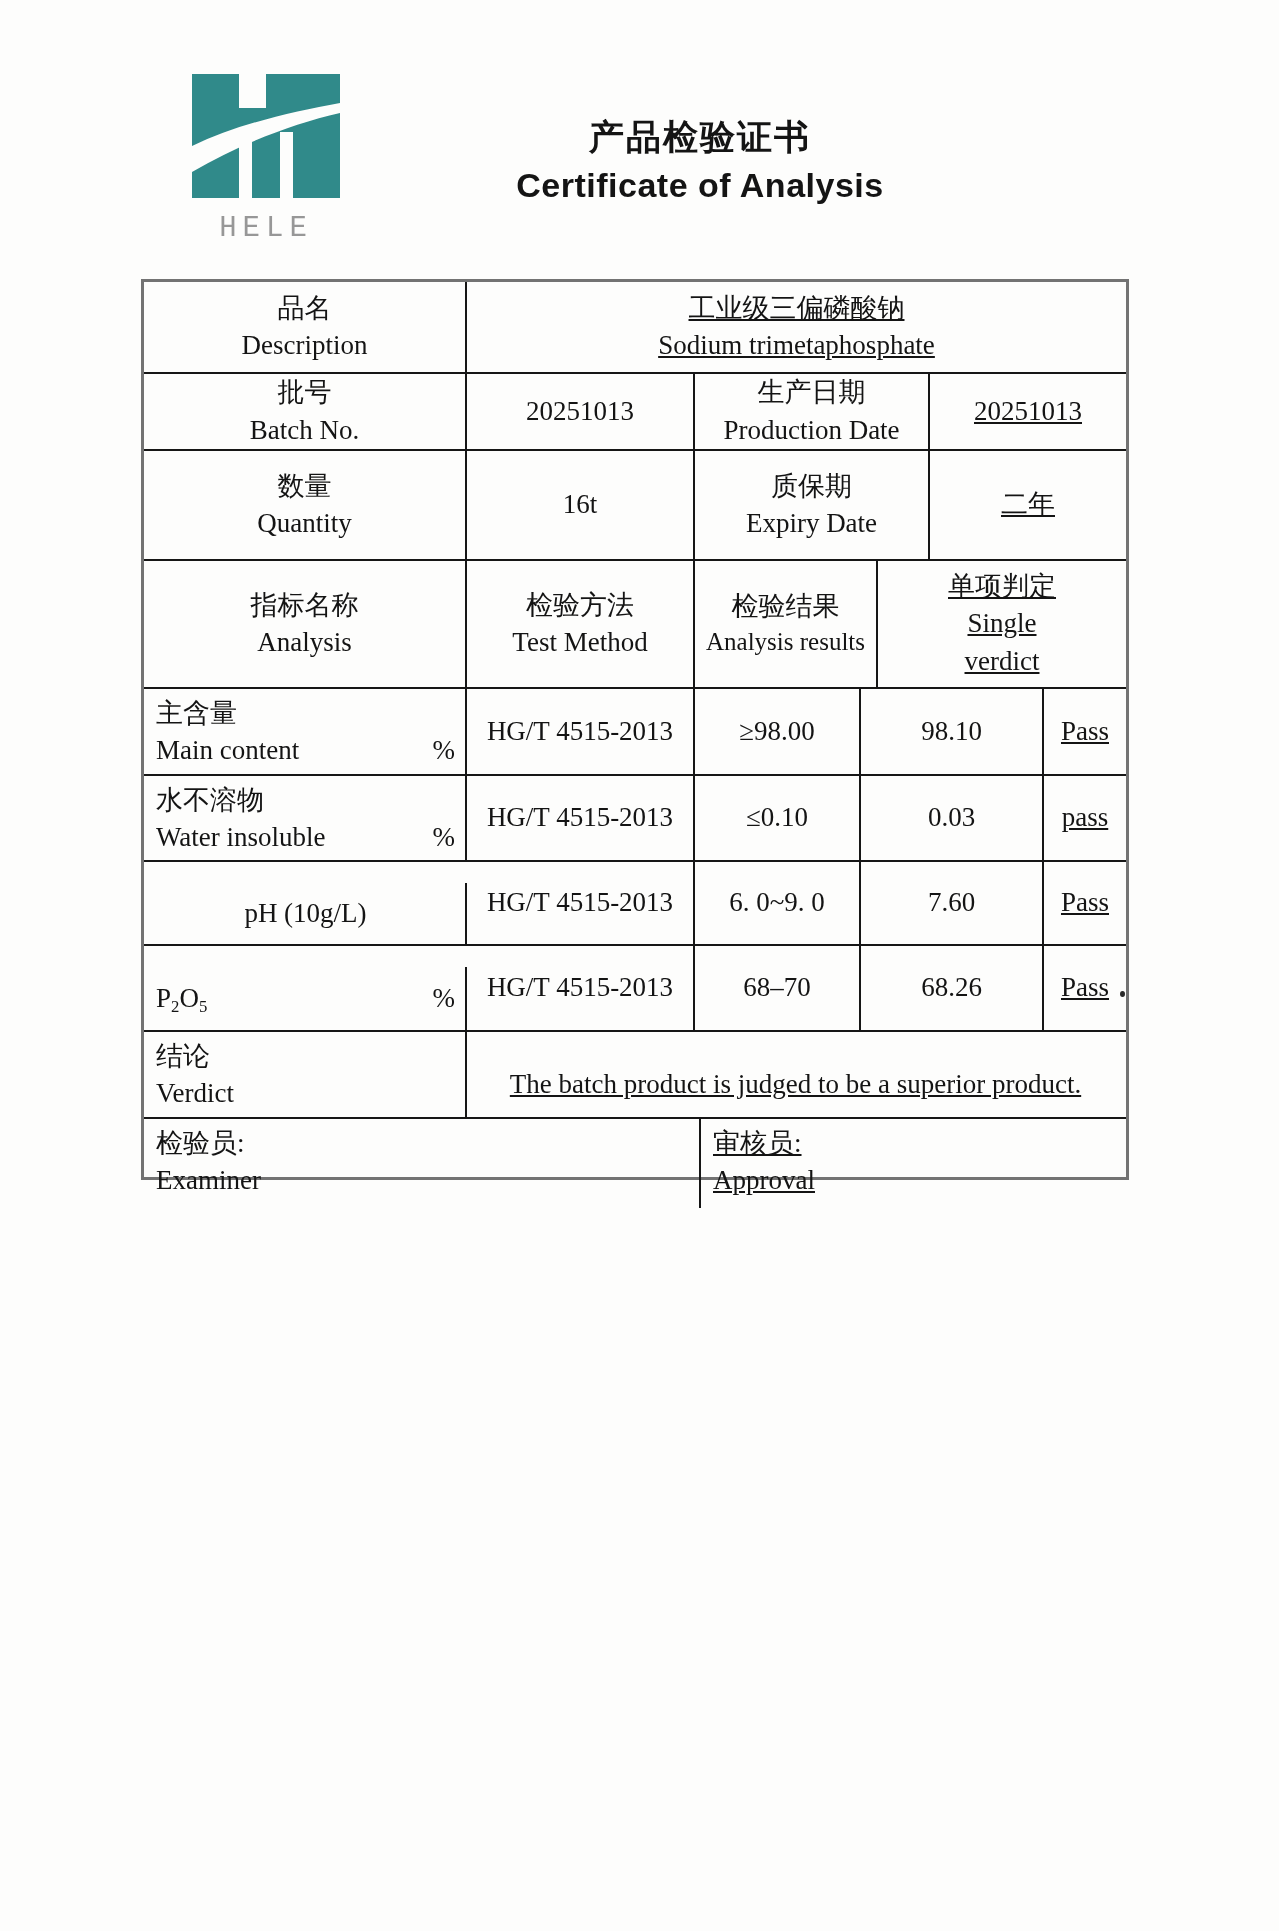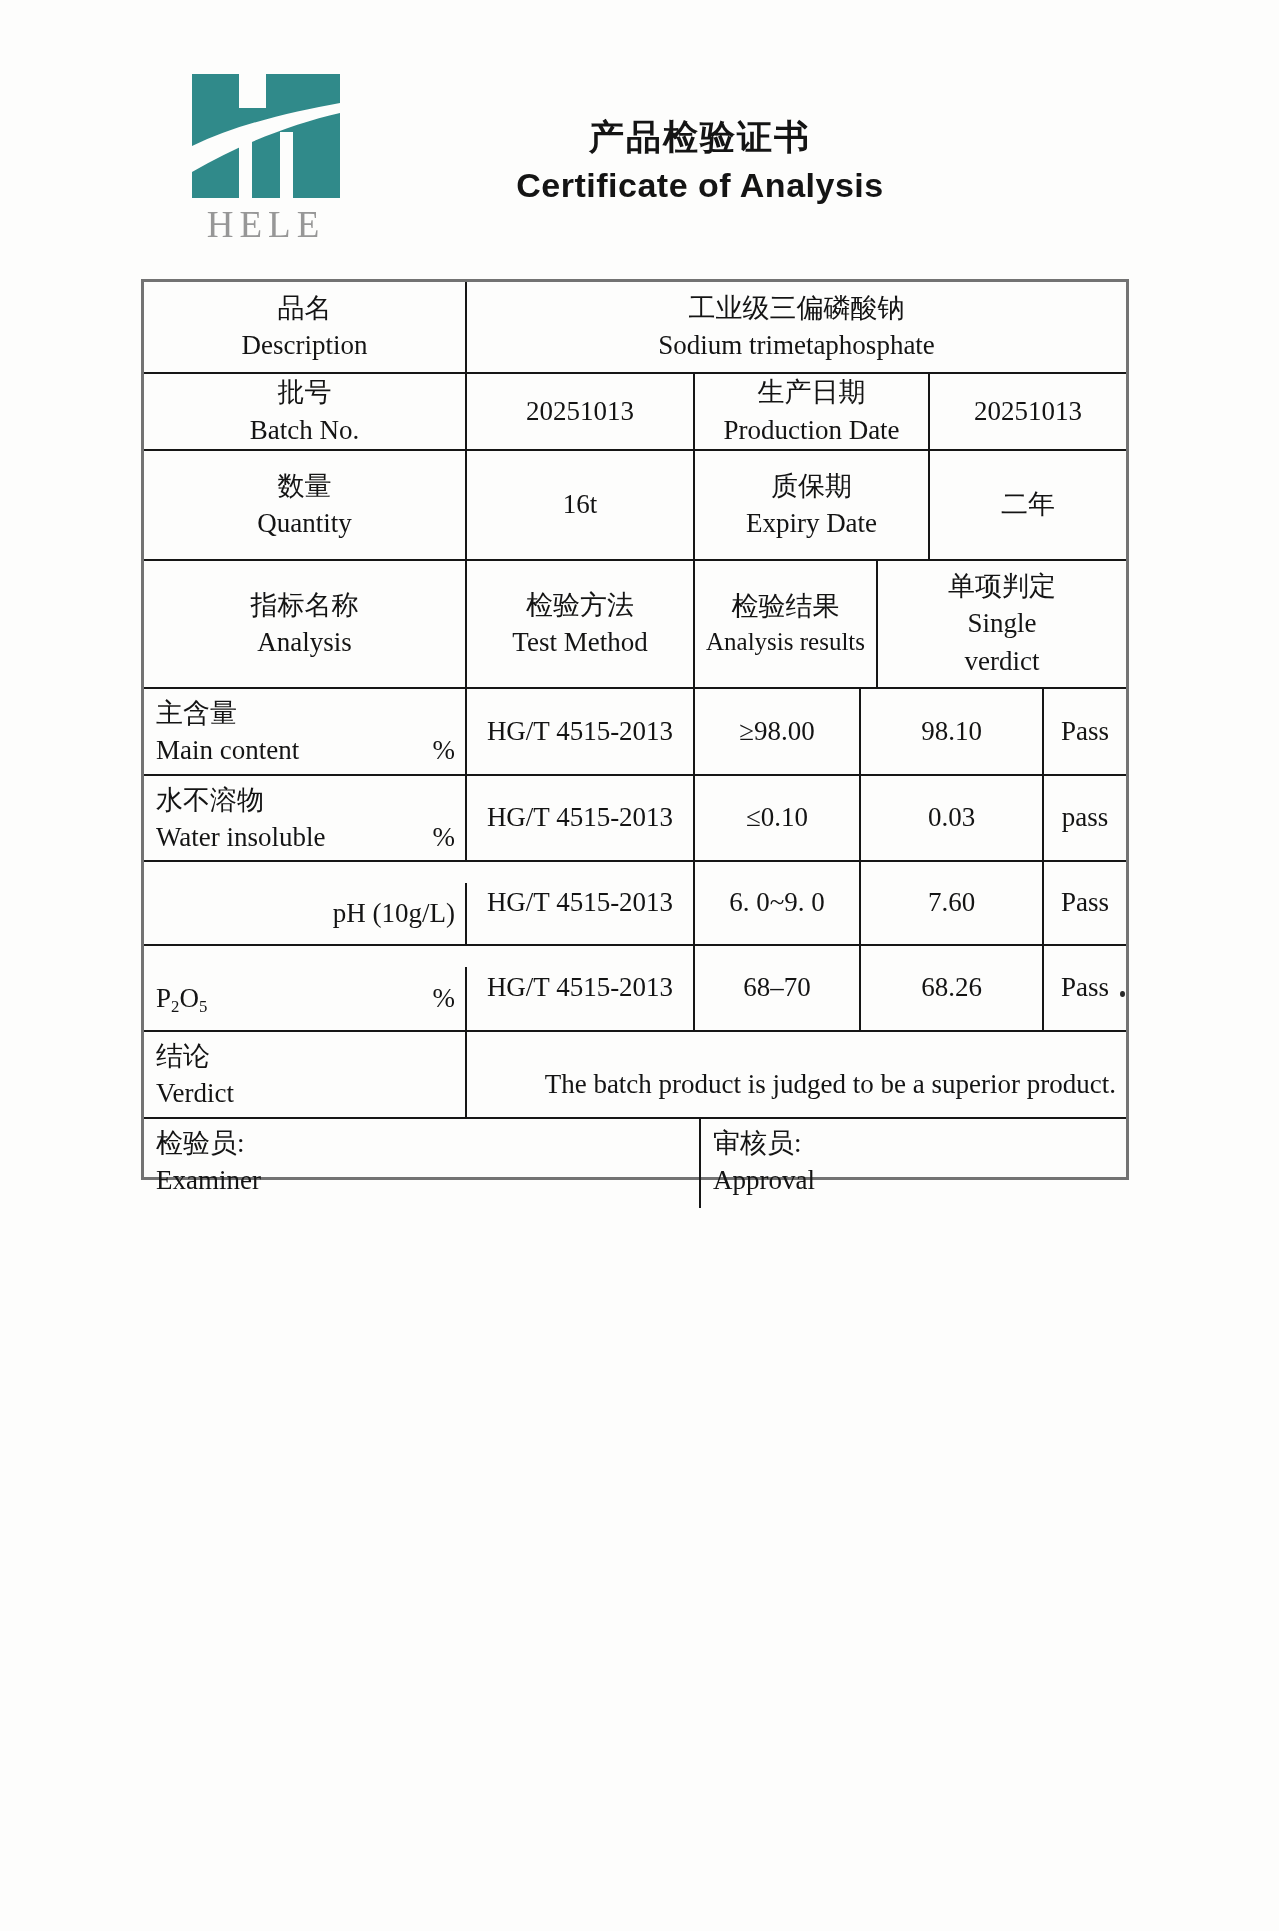--- a/index.html
+++ b/index.html
@@ -9,23 +9,23 @@
     background:#fdfdfc;
     margin:0 auto;
     overflow:hidden;
     font-family:"Liberation Serif","DejaVu Serif",serif;
     color:#141414;
   }
   
   .logo{position:absolute;left:190px;top:74px;width:152px;text-align:center;}
   .logo svg{display:block;width:148px;height:124px;margin:0 auto;}
   .logo-text{
-    margin-top:8px;
-    font-family:Liberation Serif, serif;
-    font-size:37px;line-height:1;letter-spacing:6px;
+    margin-top:16px;
+    font-family:Liberation Mono, monospace;
+    font-size:29px;line-height:1;letter-spacing:6px;
     font-weight:400;
   }
   
   .titles{position:absolute;left:420px;top:118px;width:560px;text-align:center;}
   .title-zh{
     font-size:35px;font-weight:700;line-height:1.15;letter-spacing:2px;
   }
   .title-en{
     margin-top:9px;
     font-family:"Liberation Sans","DejaVu Sans",sans-serif;
@@ -40,34 +40,34 @@
     font-size:27px;line-height:1.38;
   }
   .row{display:flex;border-bottom:2.5px solid #161616;box-sizing:border-box;flex:0 0 auto;}
   .row:last-child{border-bottom:none;flex:1 1 auto;}
   .cell{
     border-right:2.5px solid #161616;box-sizing:border-box;
     display:flex;flex-direction:column;
     align-items:center;justify-content:center;
     padding:2px 6px;overflow:hidden;
   }
-  .cell:last-child{border-right:none;flex:1;}
+  .cell:last-child{border-right:none;flex:1;text-decoration:underline;}
   
   .r1{height:92px}.r2{height:77px}.r3{height:110px}.r4{height:128px}
   .r5{height:87px}.r6{height:86px}.r7{height:84px}.r8{height:86px}.r9{height:87px}
   
   .cw1{width:323px}
   .cw2{width:228px}
   .cw3a{width:235px}
   .cw3b{width:166px}
   .cw4{width:183px}
   .cwHalf{width:557px}
   
   .cell.left{align-items:stretch;justify-content:space-between;padding:6px 10px 8px 12px;text-align:left;}
-  .cell.left-center{align-items:flex-end;justify-content:center;padding:2px 10px 2px 12px;text-align:left;margin-top:21px;}
+  .cell.left-center{align-items:center;justify-content:center;padding:2px 10px 2px 12px;text-align:left;margin-top:21px;}
   .ln{display:block;}
   .spread{display:flex;justify-content:space-between;align-items:baseline;}
   .fit{font-size:25px;}
   .sub{display:inline-block;font-size:0.62em;transform:translateY(0.28em);}
   .speck{position:absolute;left:1120px;top:991px;width:5px;height:6px;background:#2a2a2a;border-radius:50%;}
 </style>
 </head>
 <body>
 
 <div class="page">

